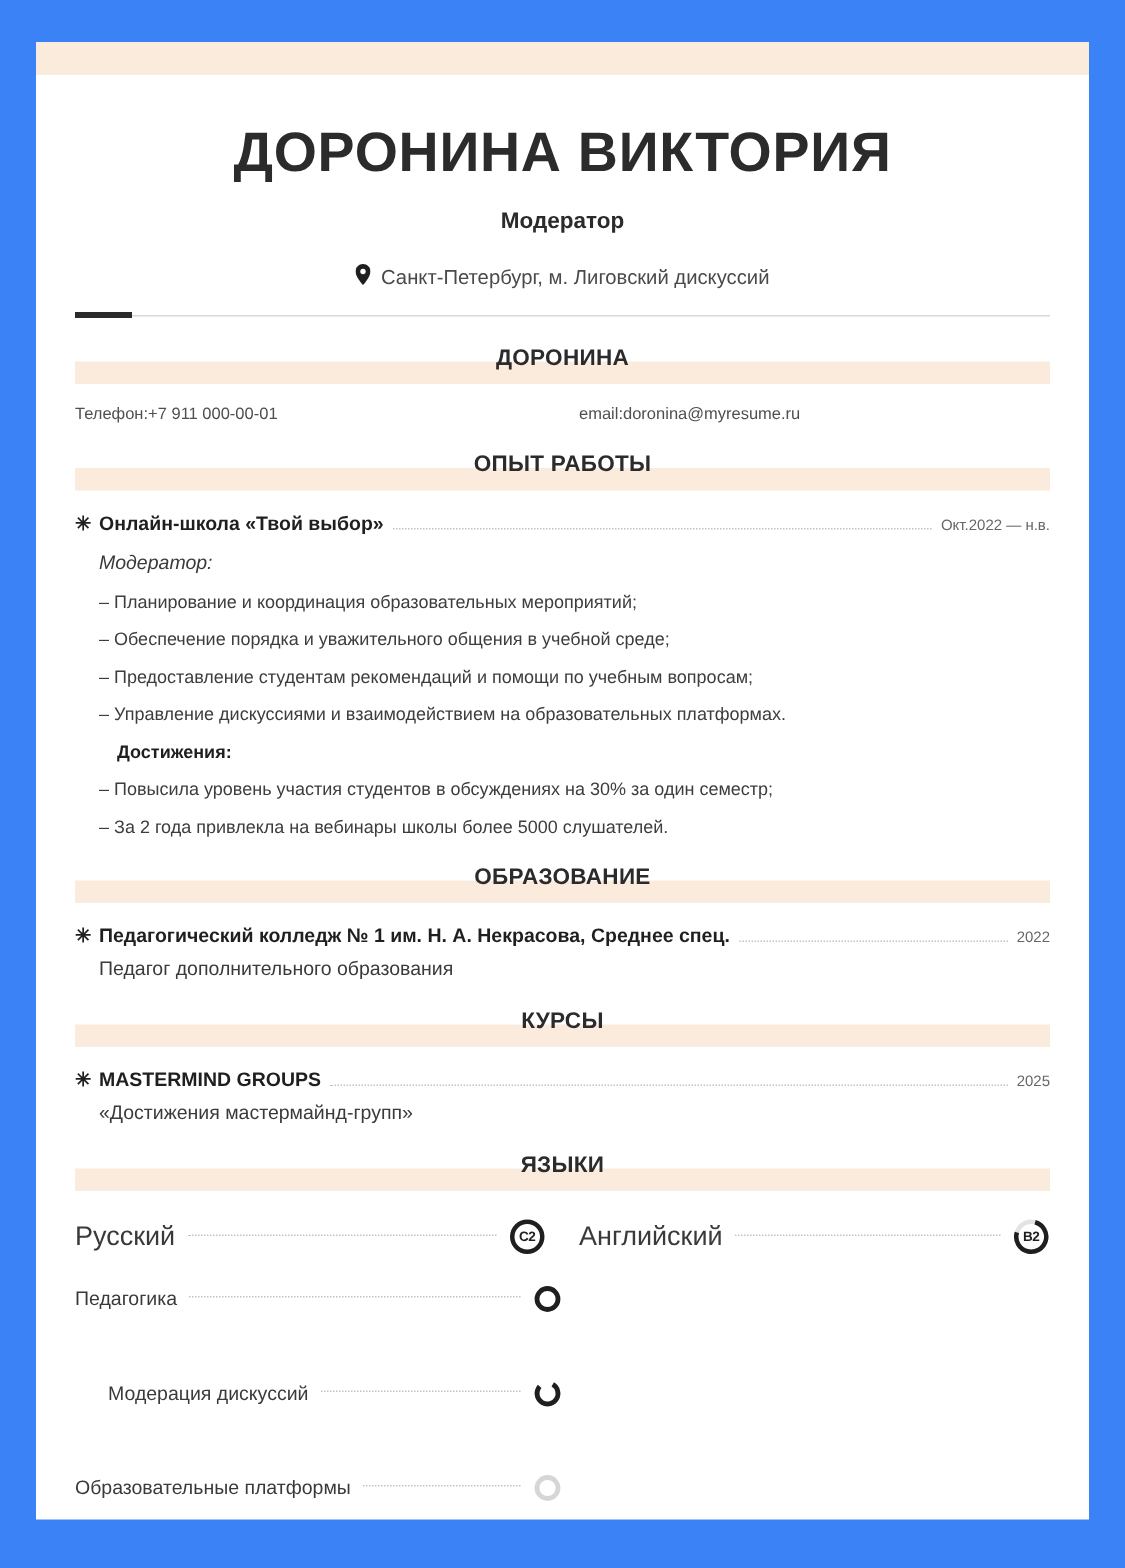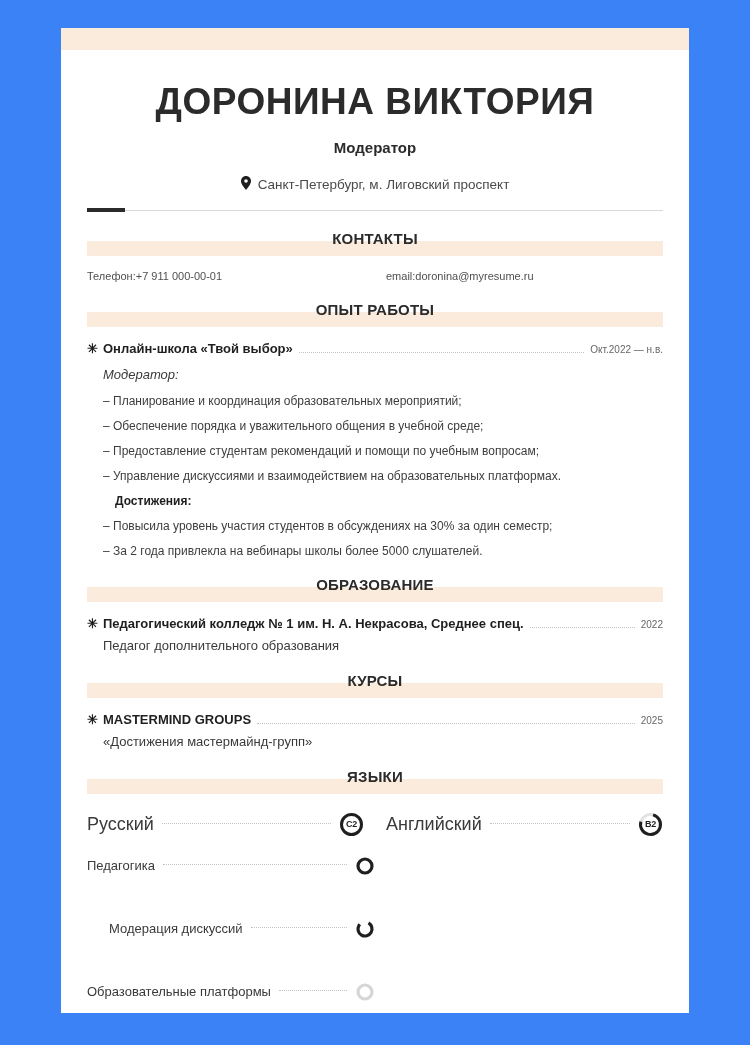--- a/index.html
+++ b/index.html
@@ -13,21 +13,21 @@
     background: #3b82f6;
     font-family: "Liberation Sans", sans-serif;
     display: flex;
     align-items: flex-start;
     justify-content: center;
     overflow: hidden;
   }
 
   .page {
     position: relative;
-    width: 628px;
+    width: 702px;
     height: 985px;
     margin-top: 28px;
     background: #ffffff;
     overflow: hidden;
   }
 
   .top-band {
     position: absolute;
     top: 0; left: 0; right: 0;
     height: 22px;
@@ -268,29 +268,29 @@
     <div>
       <div class="name">ДОРОНИНА ВИКТОРИЯ</div>
       <div class="job-title">Модератор</div>
       <div class="location-row">
         <span class="pin-icon">
           <svg width="10" height="14" viewBox="0 0 10 14">
             <path d="M5 0C2.24 0 0 2.24 0 5c0 3.6 5 9 5 9s5-5.4 5-9c0-2.76-2.24-5-5-5z" fill="#1f1f1f"></path>
             <circle cx="5" cy="5" r="1.8" fill="#ffffff"></circle>
           </svg>
         </span>
-        <span>Санкт-Петербург, м. Лиговский проспект</span>
+        <span>Санкт-Петербург, м. Лиговский дискуссий</span>
       </div>
       <div class="header-rule"></div>
     </div>
 
     <div class="section">
       <div class="section-head">
         <div class="band"></div>
-        <div class="label">КОНТАКТЫ</div>
+        <div class="label">ДОРОНИНА</div>
       </div>
       <div class="contacts">
         <div class="col">
           <span class="key">Телефон:</span>
           <span class="dots"></span>
           <span class="val">+7 911 000-00-01</span>
         </div>
         <div class="col right">
           <span class="key">email:</span>
           <span class="dots"></span>

